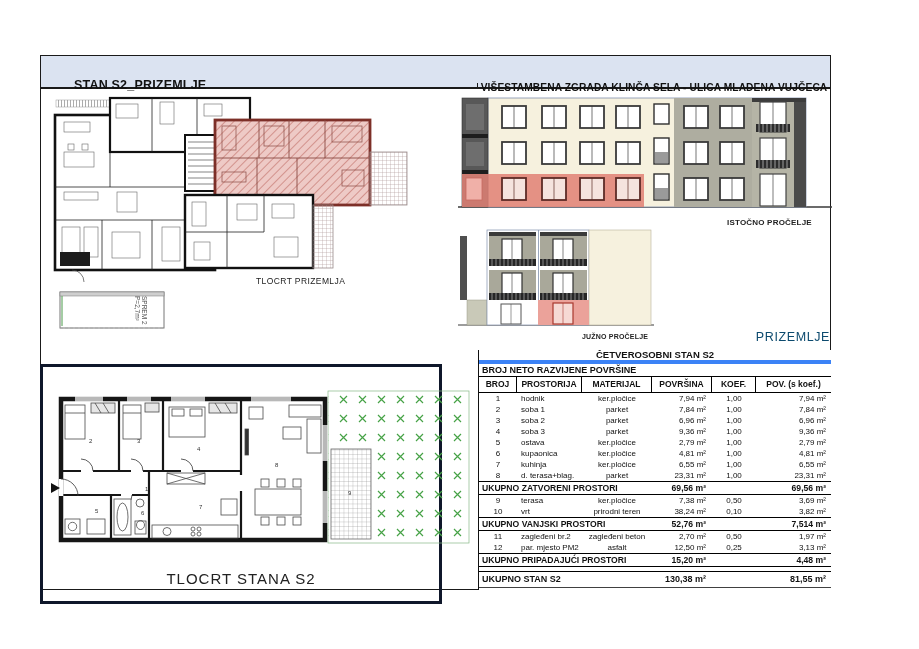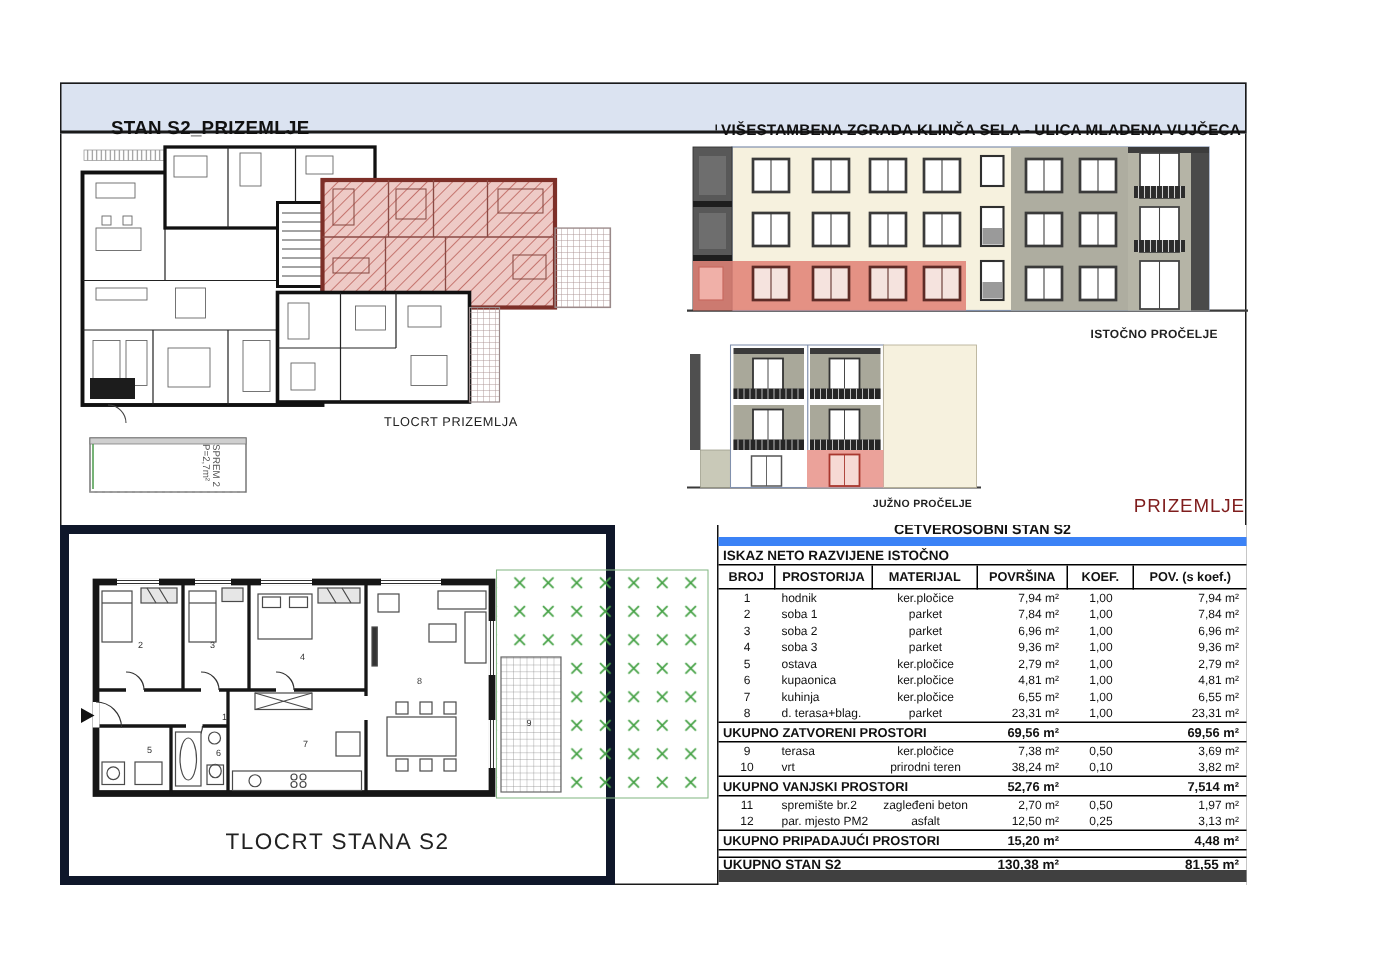--- a/index.html
+++ b/index.html
@@ -11,45 +11,45 @@
        border:1.5px solid #1a1a1a;border-bottom-width:2px;display:flex;box-sizing:content-box;}
   .hdr-left{flex:0 0 437px;border-right:1px solid #1a1a1a;display:flex;align-items:center;
        padding-left:33px;font-weight:bold;font-size:12.5px;letter-spacing:.2px;box-sizing:border-box;margin-top:27px;}
   .hdr-right{flex:1;display:flex;align-items:center;justify-content:center;
        font-weight:bold;font-size:10.2px;letter-spacing:.1px;margin-top:31px;}
   
   .lbl{position:absolute;color:#222;}
   .lbl-tlocrt-priz{left:256px;top:276px;width:160px;font-size:8.5px;letter-spacing:.4px;}
   .lbl-east{left:727px;top:218px;width:110px;font-size:8px;font-weight:bold;letter-spacing:.2px;}
   .lbl-south{left:560px;top:333px;width:110px;font-size:7px;font-weight:bold;text-align:center;letter-spacing:.2px;}
-  .lbl-floor{left:752px;top:330px;width:78px;font-size:12.5px;color:#7f1d1d;letter-spacing:.6px;text-align:right;}
+  .lbl-floor{left:752px;top:330px;width:78px;font-size:12.5px;color:#0c4a6e;letter-spacing:.6px;text-align:right;}
   
-  .plan-box{position:absolute;left:40px;top:350px;width:370px;height:240px;border:6px solid #0f172a;box-sizing:border-box;}
+  .plan-box{position:absolute;left:40px;top:364px;width:402px;height:240px;border:3px solid #0f172a;box-sizing:border-box;}
   .lbl-s2{position:absolute;left:0;right:0;bottom:14px;text-align:center;font-size:15px;color:#222;letter-spacing:1px;}
   
   .area-table{position:absolute;left:478px;top:350px;width:353px;height:240px;box-sizing:border-box;
       border-left:1px solid #111;display:grid;grid-template-columns:38px 65px 70px 60px 44px 1fr;
       align-content:start;background:#fff;}
   .tc{display:flex;align-items:center;font-size:8px;line-height:1;box-sizing:border-box;white-space:nowrap;overflow:hidden;}
-  .t-title{height:14px;justify-content:center;font-weight:bold;font-size:9.5px;border-bottom:6px solid #3b82f6;}
+  .t-title{height:14px;justify-content:center;font-weight:bold;font-size:9.5px;border-bottom:4px solid #3b82f6;}
   .t-sub{height:13px;font-weight:bold;font-size:9px;padding-left:3px;border-bottom:1.5px solid #000;}
   .t-head{height:16px;justify-content:center;font-weight:bold;font-size:8.5px;
           border-bottom:1.5px solid #000;border-right:1px solid #000;}
   .t-head.last{border-right:none;}
   .t-d{height:11px;}
   .c-broj{justify-content:center;}
   .c-pros{padding-left:4px;}
   .c-mat{justify-content:center;}
   .c-pov{justify-content:flex-end;padding-right:6px;}
   .c-koef{justify-content:center;}
   .c-povk{justify-content:flex-end;padding-right:5px;}
   .t-tot{height:14px;font-weight:bold;font-size:8.6px;border-top:1.5px solid #000;border-bottom:1.5px solid #000;}
   .t-tot.c-lab{padding-left:3px;}
   .t-gap{height:4px;}
-  .t-grand{height:17px;font-weight:bold;font-size:9px;border-top:1.5px solid #000;border-bottom:8px solid #404040;}
+  .t-grand{height:17px;font-weight:bold;font-size:9px;border-top:1.5px solid #000;border-bottom:1px solid #404040;}
   .t-grand.c-lab{padding-left:3px;}
   svg{position:absolute;}
   svg text{font-family:"Liberation Sans","DejaVu Sans",sans-serif;}
 </style>
 </head>
 <body>
 
 <div class="sheet">
   <div class="frame"></div>
 
@@ -378,21 +378,21 @@
         <text x="148" y="136">7</text>
         <text x="224" y="94">8</text>
         <text x="297" y="122">9</text>
       </g>
     </svg>
     <div class="lbl-s2">TLOCRT STANA S2</div>
   </div>
 
   <div class="area-table">
       <div class="tc t-title" style="grid-column: 1 / -1;">ČETVEROSOBNI STAN S2</div>
-      <div class="tc t-sub" style="grid-column: 1 / -1;">ISKAZ NETO RAZVIJENE ISTOČNO</div>
+      <div class="tc t-sub" style="grid-column: 1 / -1;">BROJ NETO RAZVIJENE POVRŠINE</div>
       <div class="tc t-head">BROJ</div>
       <div class="tc t-head">PROSTORIJA</div>
       <div class="tc t-head">MATERIJAL</div>
       <div class="tc t-head">POVRŠINA</div>
       <div class="tc t-head">KOEF.</div>
       <div class="tc t-head last">POV. (s koef.)</div>
       <div class="tc t-d c-broj">1</div>
       <div class="tc t-d c-pros">hodnik</div>
       <div class="tc t-d c-mat">ker.pločice</div>
       <div class="tc t-d c-pov">7,94 m²</div>
@@ -454,21 +454,21 @@
       <div class="tc t-d c-pros">vrt</div>
       <div class="tc t-d c-mat">prirodni teren</div>
       <div class="tc t-d c-pov">38,24 m²</div>
       <div class="tc t-d c-koef">0,10</div>
       <div class="tc t-d c-povk">3,82 m²</div>
       <div class="tc t-tot c-lab" style="grid-column: 1 / span 3;">UKUPNO VANJSKI PROSTORI</div>
       <div class="tc t-tot c-pov">52,76 m²</div>
       <div class="tc t-tot"></div>
       <div class="tc t-tot c-povk">7,514 m²</div>
       <div class="tc t-d c-broj">11</div>
-      <div class="tc t-d c-pros">spremište br.2</div>
+      <div class="tc t-d c-pros">zagleđeni br.2</div>
       <div class="tc t-d c-mat">zagleđeni beton</div>
       <div class="tc t-d c-pov">2,70 m²</div>
       <div class="tc t-d c-koef">0,50</div>
       <div class="tc t-d c-povk">1,97 m²</div>
       <div class="tc t-d c-broj">12</div>
       <div class="tc t-d c-pros">par. mjesto PM2</div>
       <div class="tc t-d c-mat">asfalt</div>
       <div class="tc t-d c-pov">12,50 m²</div>
       <div class="tc t-d c-koef">0,25</div>
       <div class="tc t-d c-povk">3,13 m²</div>

